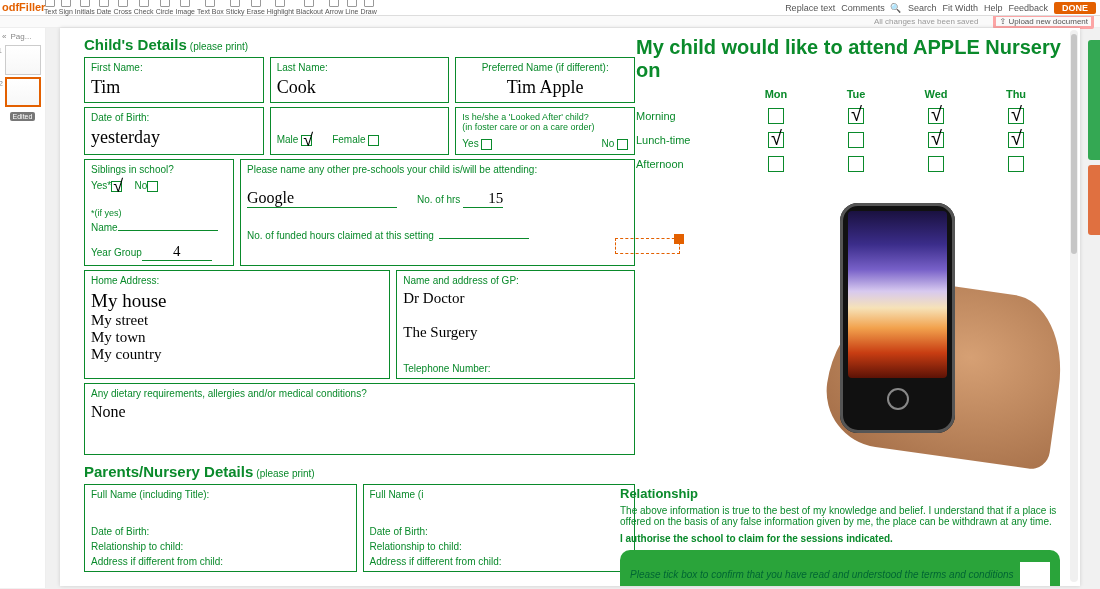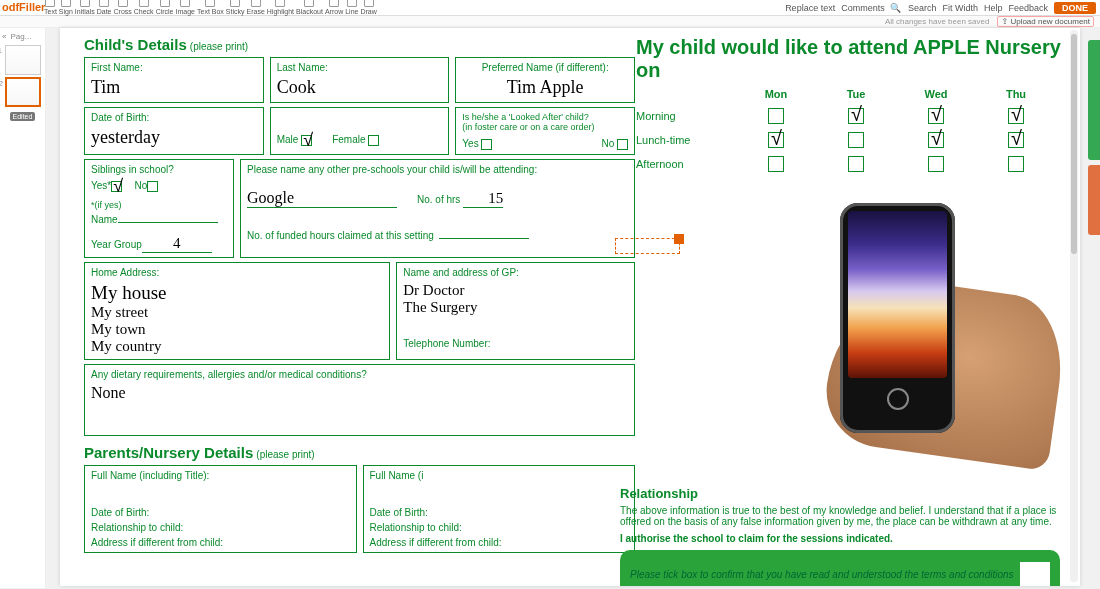--- a/index.html
+++ b/index.html
@@ -7,22 +7,22 @@
 
   
   .toolbar { background: #fff; border-bottom: 1px solid #ddd; height: 16px; display: flex; align-items: flex-end; padding: 0 4px; font-size: 8px; color: #555; position: relative; }
   .toolbar .brand { color: #e36000; font-weight: bold; font-size: 11px; margin-right: 8px; position: absolute; left: 2px; top: 1px;}
   .toolbar .tools { display: flex; gap: 2px; margin-left: 40px; align-items: flex-end;}
   .toolbar .tools .ti { display: flex; flex-direction: column; align-items: center; gap: 1px; }
   .toolbar .tools .ti .ico { width: 10px; height: 8px; border: 1px solid #999; border-radius: 1px; font-size: 7px; display:flex; align-items:center; justify-content:center; color:#888;}
   .toolbar .right { position: absolute; right: 4px; top: 2px; display: flex; gap: 6px; align-items: center; font-size: 9px; color: #555;}
   .toolbar .done { background: #e36000; color: #fff; padding: 1px 8px; border-radius: 2px; font-weight: bold; font-size: 9px;}
 
-  .subbar { background: #fafafa; height: 12px; border-bottom: 1px solid #eee; font-size: 8px; color: #999; display:flex; justify-content:flex-end; align-items:center; padding-right:6px; gap:8px;}
-  .subbar .upload { border:1px solid #fca5a5; border-radius:2px; padding:0 3px; color:#555;}
+  .subbar { background: #fafafa; height: 12px; border-bottom: 1px solid #eee; font-size: 8px; color: #999; display:flex; justify-content:flex-end; align-items:center; padding-right:6px; gap:15px;}
+  .subbar .upload { border:3px solid #fca5a5; border-radius:2px; padding:0 3px; color:#555;}
 
   .sidebar { position: absolute; top: 28px; left: 0; width: 46px; height: 560px; background: #fff; border-right: 1px solid #eee; padding: 4px 2px; }
   .sidebar .nav { font-size: 8px; color:#888; display:flex; gap:4px; align-items:center; margin-bottom:4px;}
   .thumb { width: 36px; height: 30px; border: 1px solid #ccc; margin: 2px auto; background: linear-gradient(#fff,#f7f7f7); position:relative;}
   .thumb.sel { border: 2px solid #e36000; }
   .thumb .tn { position:absolute; left:-8px; top:0; font-size:8px; color:#888;}
   .edited { background:#777; color:#fff; font-size:7px; display:inline-block; padding:1px 3px; border-radius:2px; margin-top:2px;}
 
   
   .rtab { position:absolute; right:0; top:40px; width:12px; height:120px; background:#34a853; border-radius:3px 0 0 3px; }
@@ -225,21 +225,21 @@
     </div>
 
     <div class="row">
       <div class="box" style="width:150px">
         <div class="lbl">Siblings in school?</div>
         <div style="margin-top:4px">
           <span class="lbl"><span>Yes*</span><span class="chk tick"></span></span>
           &nbsp;&nbsp;
           <span class="lbl"><span>No</span><span class="chk"></span></span>
         </div>
-        <div class="small" style="margin-top:8px">*(if yes)</div>
+        <div class="small" style="margin-top:16px">*(if yes)</div>
         <div class="lbl" style="margin-top:4px"><span>Name</span><span class="underline" style="min-width:100px"></span></div>
         <div class="lbl" style="margin-top:10px"><span>Year Group</span><span class="underline" style="min-width:70px; text-align:center;"><span class="val" style="font-size:15px">4</span></span></div>
       </div>
       <div class="box" style="flex:1">
         <div class="lbl">Please name any other pre-schools your child is/will be attending:</div>
         <div style="margin-top:14px; display:flex; gap:20px; align-items:flex-end;">
           <span class="underline" style="min-width:150px"><span class="val" style="font-size:16px">Google</span></span>
           <span class="lbl"><span>No. of hrs</span> <span class="underline" style="min-width:40px;text-align:right"><span class="val" style="font-size:15px">15</span></span></span>
         </div>
         <div class="lbl" style="margin-top:22px"><span>No. of funded hours claimed at this setting</span> &nbsp;<span class="underline" style="min-width:90px"></span></div>
@@ -250,21 +250,21 @@
       <div class="box" style="flex:1.3">
         <div class="lbl">Home Address:</div>
         <div class="val" style="font-size:19px">My house</div>
         <div class="val" style="font-size:15px;margin-top:0">My street</div>
         <div class="val" style="font-size:15px;margin-top:0">My town</div>
         <div class="val" style="font-size:15px;margin-top:0">My country</div>
       </div>
       <div class="box" style="flex:1">
         <div class="lbl">Name and address of GP:</div>
         <div class="val" style="font-size:15px">Dr Doctor</div>
-        <div class="val" style="font-size:15px;margin-top:0">The Surgery</div>
+        <div class="val" style="font-size:15px;margin-top:17px">The Surgery</div>
         <div class="lbl" style="margin-top:22px">Telephone Number:</div>
       </div>
     </div>
 
     <div class="row">
       <div class="box" style="flex:1; height:72px">
         <div class="lbl">Any dietary requirements, allergies and/or medical conditions?</div>
         <div class="val" style="font-size:16px">None</div>
       </div>
     </div>

